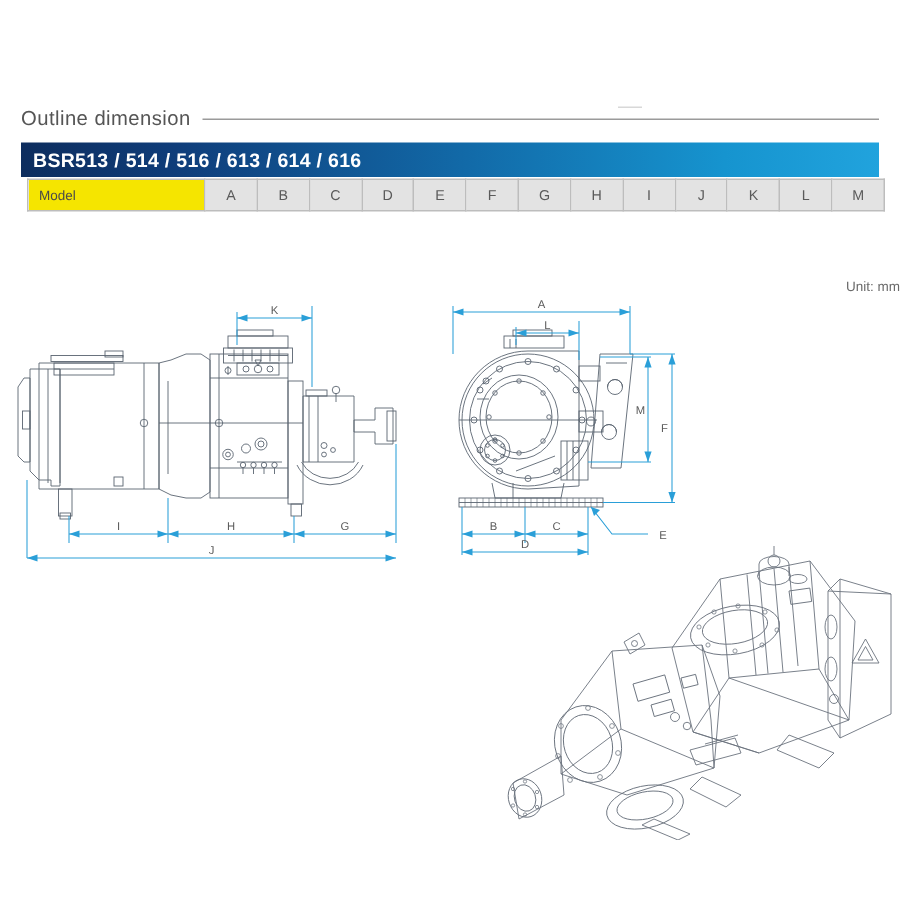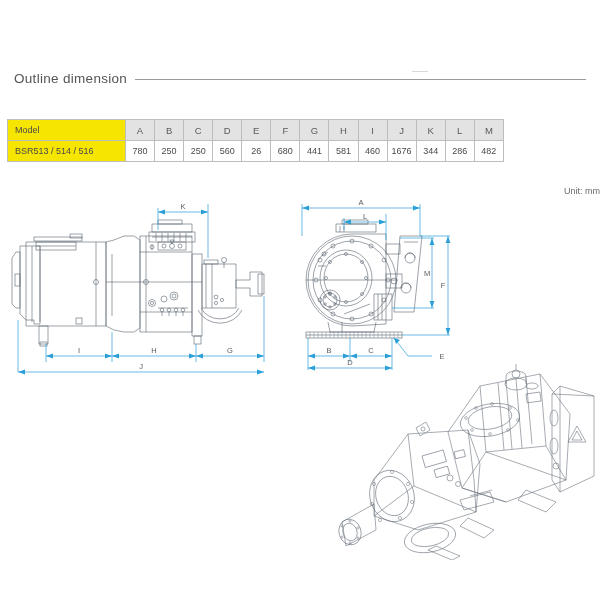--- a/index.html
+++ b/index.html
@@ -72,23 +72,23 @@
     font-size: 13px;
     font-weight: 700;
     padding-left: 8px;
     letter-spacing: 0.2px;
     white-space: nowrap;
   }
 
   
   .spec-table {
     position: absolute;
-    left: 7px;
+    left: 18px;
     top: 119px;
-    width: 497px;
+    width: 572px;
     border-collapse: collapse;
     table-layout: fixed;
   }
   .spec-table td, .spec-table th {
     border: 1px solid #bdbdbd;
     height: 20px;
     font-size: 9px;
     font-weight: 400;
     text-align: center;
     color: #4a4a4a;
@@ -163,20 +163,23 @@
 <body>
 
 <div id="page">
 
   <div class="section-title-row">
     <span class="section-title">Outline dimension</span>
     <span class="title-rule"></span>
   </div>
   <div class="top-mark"></div>
 
+  <div class="model-bar">
+    <span class="model-bar-text">BSR513 / 514 / 516 / 613 / 614 / 616</span>
+  </div>
 
   <table class="spec-table">
     <thead>
       <tr>
         <td class="model-col">Model</td>
         <td>A</td>
         <td>B</td>
         <td>C</td>
         <td>D</td>
         <td>E</td>
@@ -184,36 +187,20 @@
         <td>G</td>
         <td>H</td>
         <td>I</td>
         <td>J</td>
         <td>K</td>
         <td>L</td>
         <td>M</td>
       </tr>
     </thead>
     <tbody>
-      <tr>
-        <td class="model-col">BSR513 / 514 / 516</td>
-        <td>780</td>
-        <td>250</td>
-        <td>250</td>
-        <td>560</td>
-        <td>26</td>
-        <td>680</td>
-        <td>441</td>
-        <td>581</td>
-        <td>460</td>
-        <td>1676</td>
-        <td>344</td>
-        <td>286</td>
-        <td>482</td>
-      </tr>
     </tbody>
   </table>
 
   <div class="unit-note">Unit: mm</div>
 
   <div class="drawing" id="drawing-side">
     <svg width="268" height="186" viewBox="0 0 268 186" xmlns="http://www.w3.org/2000/svg">
       <g fill="none" stroke="#5a6470" stroke-width="0.6">
 
         <path d="M14,50 L14,118 L20,124 L28,124 L28,128 L34,128 L34,50 Z"></path>

